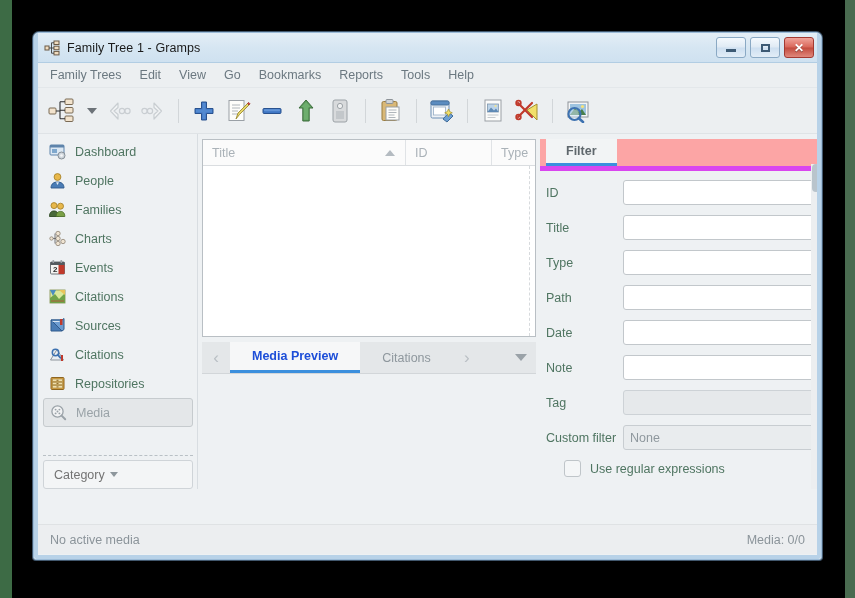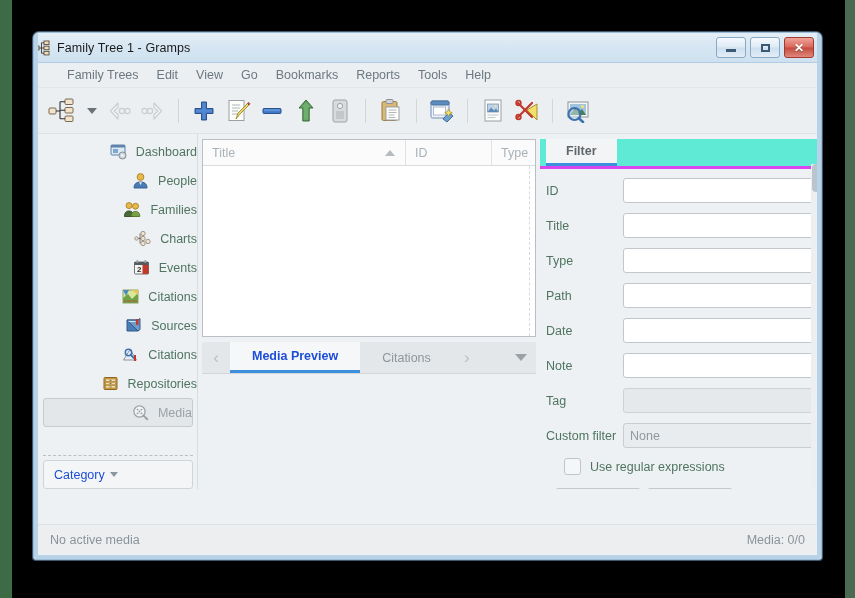--- a/index.html
+++ b/index.html
@@ -49,21 +49,21 @@
     pointer-events: none;
   }
 
   
   .titlebar {
     position: relative;
     height: 29px;
     background: linear-gradient(to bottom, #e4eef6 0%, #d6e6f2 50%, #cfe1f0 100%);
     border-bottom: 1px solid #b2cde3;
     display: flex; align-items: center;
-    padding: 0 4px 0 0;
+    padding: 0 4px 0 10px;
   }
   .title-icon { width: 16px; height: 16px; margin-right: 7px; flex: 0 0 auto; }
   .title-text {
     font-size: 12.5px; color: #1b1b1b; font-weight: normal;
     white-space: nowrap; letter-spacing: 0.1px;
   }
   .win-buttons { margin-left: auto; display: flex; gap: 4px; padding-right: 3px; }
   .wbtn {
     width: 28px; height: 19px;
     border: 1px solid #8aa9c4;
@@ -78,21 +78,21 @@
   }
   .wb-min-i { width: 10px; height: 3px; background: #3d5a74; margin-top: 6px; }
   .wb-max-i { width: 9px; height: 8px; border: 2px solid #3d5a74; box-sizing: border-box; }
   .wb-close-i { color: #fff; font-size: 12px; font-weight: bold; line-height: 1;
                 text-shadow: 0 1px 0 rgba(0,0,0,0.35); font-family: "Liberation Sans", sans-serif;}
 
   
   .menubar {
     height: 24px; background: #eceff1;
     display: flex; align-items: center;
-    padding-left: 24px;
+    padding-left: 7px;
     border-bottom: 1px solid #e3e7ea;
   }
   .menu-item {
     font-size: 12.5px; color: #6b7880;
     padding: 3px 9px; cursor: default; white-space: nowrap;
   }
 
   
   .toolbar {
     height: 45px; background: #eceff1;
@@ -133,21 +133,20 @@
     padding-top: 3px;
     background: #eef1f3;
     border-right: 1px solid #d8dde1;
   }
   .nav-list { flex: 1 1 auto; }
   .nav-item {
     height: 29px; display: flex; align-items: center;
     padding-left: 10px; cursor: default;
     font-size: 12.5px; color: #5d7a6a;
     box-sizing: border-box;
-    justify-content: flex-end;
   }
   .nav-item .nlabel { margin-left: 9px; color: #4f7561; }
   .nav-item.selected {
     background: #e4e7e9;
     border: 1px solid #c6cbce;
     border-radius: 3px;
     margin: 0 4px;
     padding-left: 6px;
   }
   .nav-item.selected .nlabel { color: #9aa3a8; }
@@ -157,21 +156,21 @@
     margin: 5px 4px 0 4px;
   }
   .cat-box {
     margin: 4px 4px 0 4px;
     height: 27px;
     border: 1px solid #cfd4d8;
     border-radius: 3px;
     background: #f3f5f6;
     display: flex; align-items: center;
     padding-left: 10px;
-    font-size: 12.5px; color: #1d4ed8;
+    font-size: 12.5px; color: #737373;
     cursor: default;
   }
   .cat-caret {
     width: 0; height: 0; margin-left: 5px;
     border-left: 4px solid transparent; border-right: 4px solid transparent;
     border-top: 5px solid #8d969c;
   }
 
   
   .center {
@@ -248,24 +247,24 @@
 
   
   .filterpane {
     width: 281px; flex: 0 0 281px;
     display: flex; flex-direction: column;
     padding-top: 5px;
     position: relative;
     min-width: 0;
   }
   .ftabs {
-    height: 30px; background: #5eead4;
+    height: 30px; background: #fca5a5;
     display: flex; align-items: stretch;
     padding-left: 6px;
-    border-bottom: 3px solid #d946ef;
+    border-bottom: 5px solid #d946ef;
   }
   .ftab {
     padding: 0 20px; display: flex; align-items: center;
     font-size: 12.5px; color: #5f676c; font-weight: bold;
     background: #f2f4f5; border-bottom: 3px solid #3b8fdd;
     cursor: default;
   }
   .fbody {
     flex: 1 1 auto;
     background: #eef1f3;

